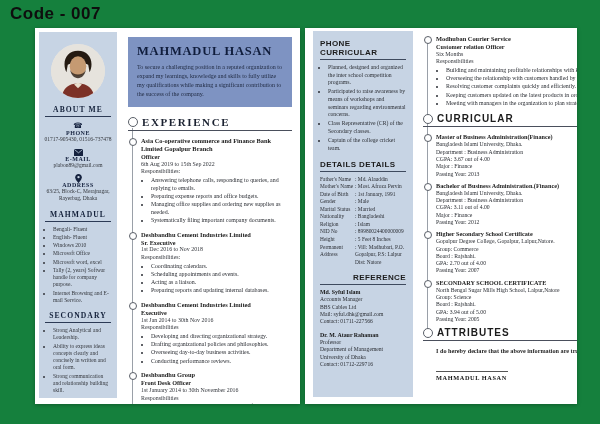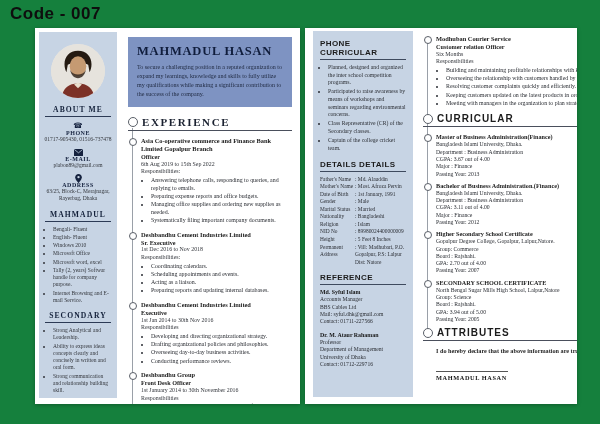--- a/index.html
+++ b/index.html
@@ -36,21 +36,21 @@
   .job-dot,.edu-dot{position:absolute;left:-12px;top:1px;width:6px;height:6px;border:1px solid #5a5f68;border-radius:50%;background:#fff;z-index:1;}
   .job-company{font-size:6.4px;font-weight:bold;color:#1c1c1c;line-height:1.25;}
   .job-role{font-size:6.2px;font-weight:bold;color:#1c1c1c;line-height:1.25;}
   .job-period,.job-resp{font-size:5.9px;color:#33363c;line-height:1.3;}
   ul.bullets{margin:1px 0 0;padding-left:10px;font-size:5.9px;line-height:1.3;color:#2b2e34;}
   ul.bullets li{margin-bottom:.5px;}
 
   
   .blue-panel{position:absolute;left:8px;top:3px;bottom:7px;width:100px;background:#c7d4e4;padding:8px 7px;box-sizing:border-box;overflow:hidden;}
   .panel-title{font-family:"Liberation Sans",sans-serif;font-size:8px;font-weight:bold;letter-spacing:.4px;color:#1c1c1c;border-bottom:1px solid #3e4a5e;padding-bottom:2px;margin:0 0 4px;}
-  .panel-title.center{text-align:left;}
+  .panel-title.center{text-align:right;}
   ul.panel-list{margin:0 0 7px;padding-left:8px;font-size:5.7px;line-height:1.34;color:#2b2e34;}
   ul.panel-list li{margin-bottom:1.5px;}
   .pd-row{display:flex;font-size:5.4px;line-height:1.4;color:#2b2e34;}
   .pd-label{width:35px;flex-shrink:0;}
   .pd-value{flex:1;}
   .pd-value::before{content:": ";}
   .pd-rows{margin-bottom:7px;}
   .ref-person{margin-bottom:6px;text-align:left;}
   .ref-name{font-size:5.9px;font-weight:bold;color:#161616;margin-bottom:1px;}
   .ref-line{font-size:5.6px;color:#2b2e34;line-height:1.32;}

